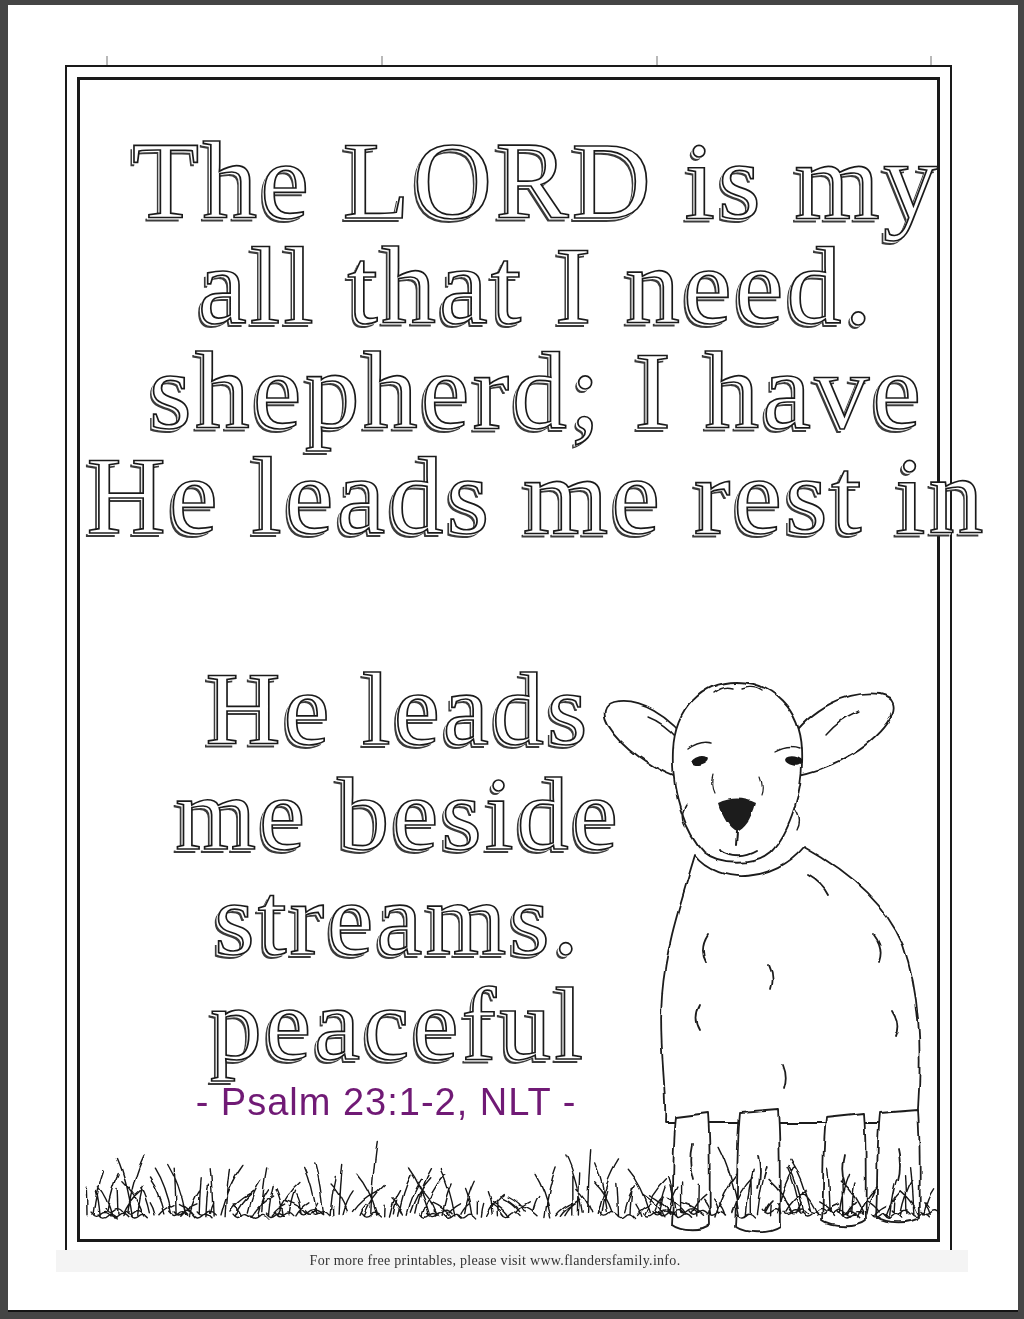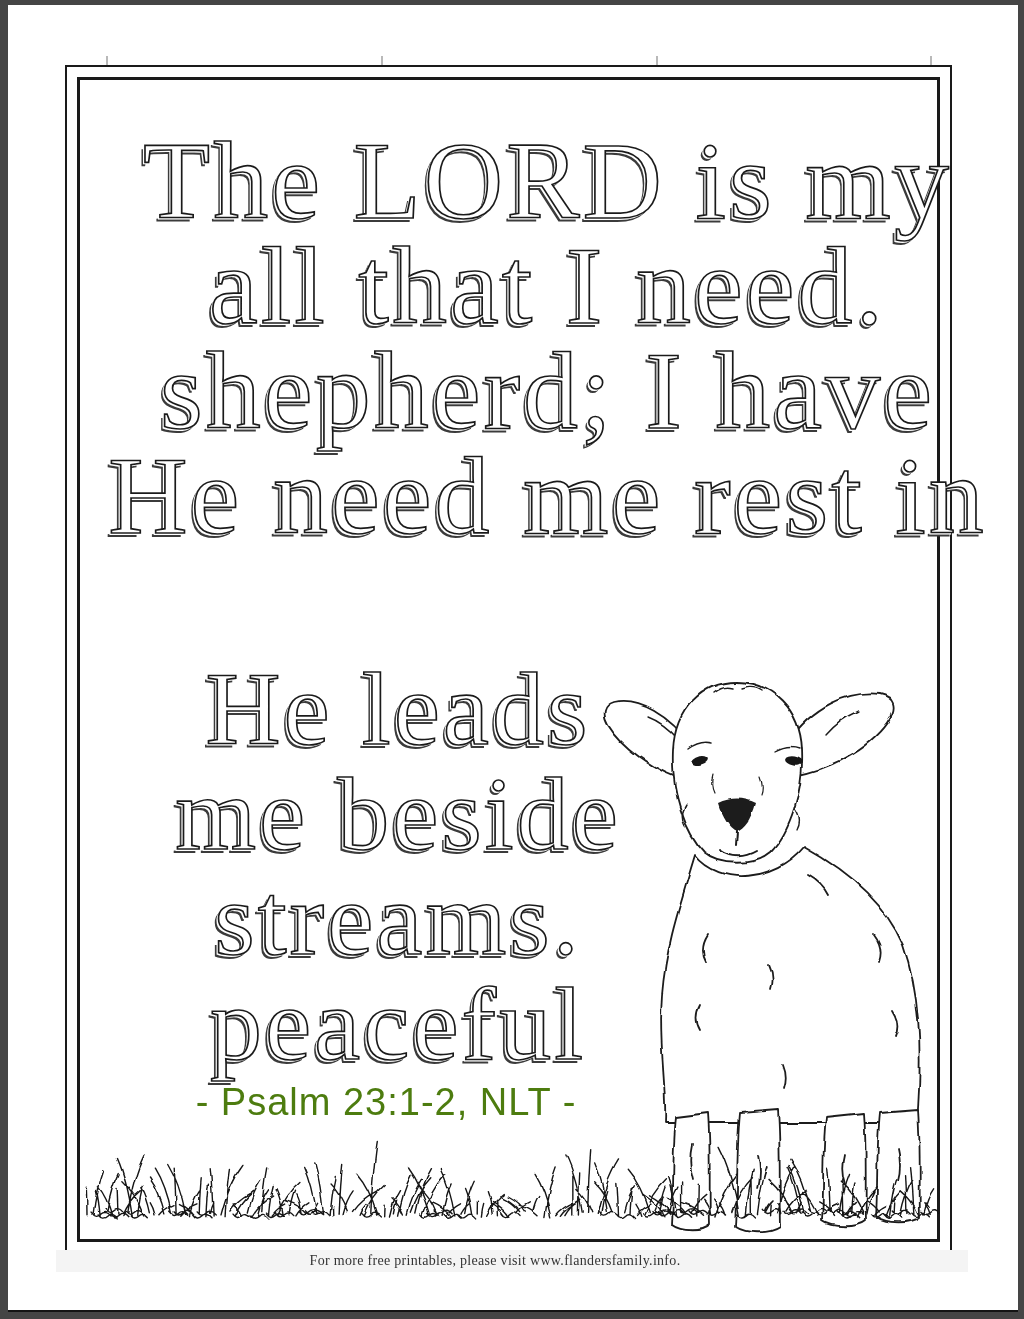--- a/index.html
+++ b/index.html
@@ -23,26 +23,26 @@
     border:3px solid var(--ink);
   }
   .verse{
     position:absolute;text-align:center;
     font-family:"Liberation Serif","DejaVu Serif",serif;
     color:#ffffff;
     -webkit-text-stroke:1.7px var(--ink);
     text-shadow:-2px 2.4px 0 #ffffff, -3.6px 3.9px 0 #3b3b3b;
     white-space:nowrap;
   }
-  .verse-wide{left:68px;width:935px;top:124px;font-size:110px;line-height:105px;letter-spacing:3px;padding-left:8px;}
+  .verse-wide{left:57px;width:935px;top:124px;font-size:110px;line-height:105px;letter-spacing:3px;padding-left:8px;}
   .verse-left{left:57px;width:666px;top:651px;font-size:104px;line-height:105px;letter-spacing:3px;}
   .citation{
     position:absolute;left:57px;top:1075px;width:642px;height:44px;
     text-align:center;font-size:38px;line-height:44px;letter-spacing:1px;
-    color:#4d7c0f;white-space:nowrap;
+    color:#701a75;white-space:nowrap;
   }
   .footer-strip{
     position:absolute;left:48px;top:1245px;width:912px;height:22px;
     background:var(--footer-strip);text-align:center;font-family:Liberation Serif, serif;
   }
   .footer-text{
     font-size:14px;line-height:22px;color:var(--footer-text);
     letter-spacing:.3px;display:inline-block;padding-right:34px;
   }
   .art{position:absolute;left:0;top:0;width:1010px;height:1307px;pointer-events:none;}
@@ -57,21 +57,21 @@
   <div class="tick" style="left:648px"></div>
   <div class="tick" style="left:922px"></div>
 
   <div class="frame-outer"></div>
   <div class="frame-inner"></div>
 
   <div class="verse verse-wide">
     <div>The LORD is my</div>
     <div>all that I need.</div>
     <div>shepherd; I have</div>
-    <div>He need me rest in</div>
+    <div>He leads me rest in</div>
   </div>
 
   <div class="verse verse-left">
     <div>He leads</div>
     <div>me beside</div>
     <div>streams.</div>
     <div>peaceful</div>
   </div>
 
   <div class="citation">- Psalm 23:1-2, NLT -</div>

